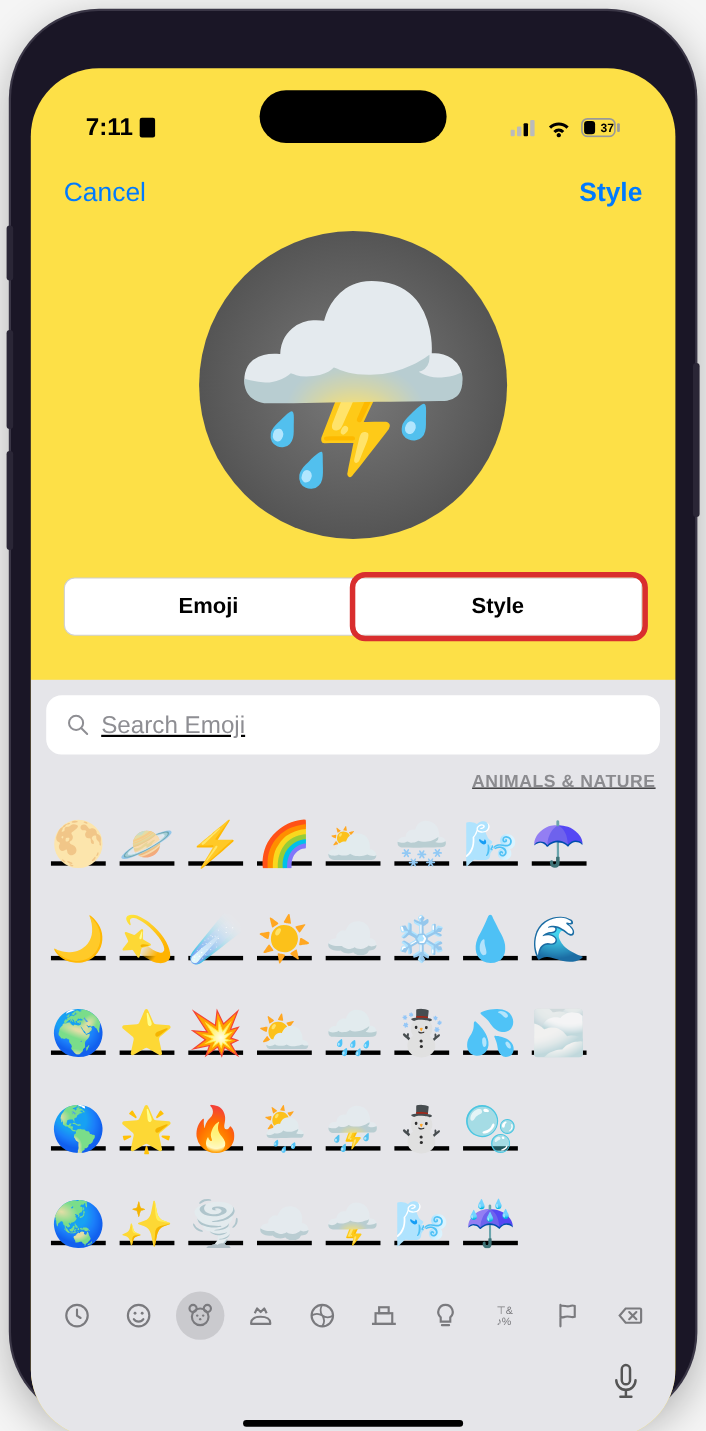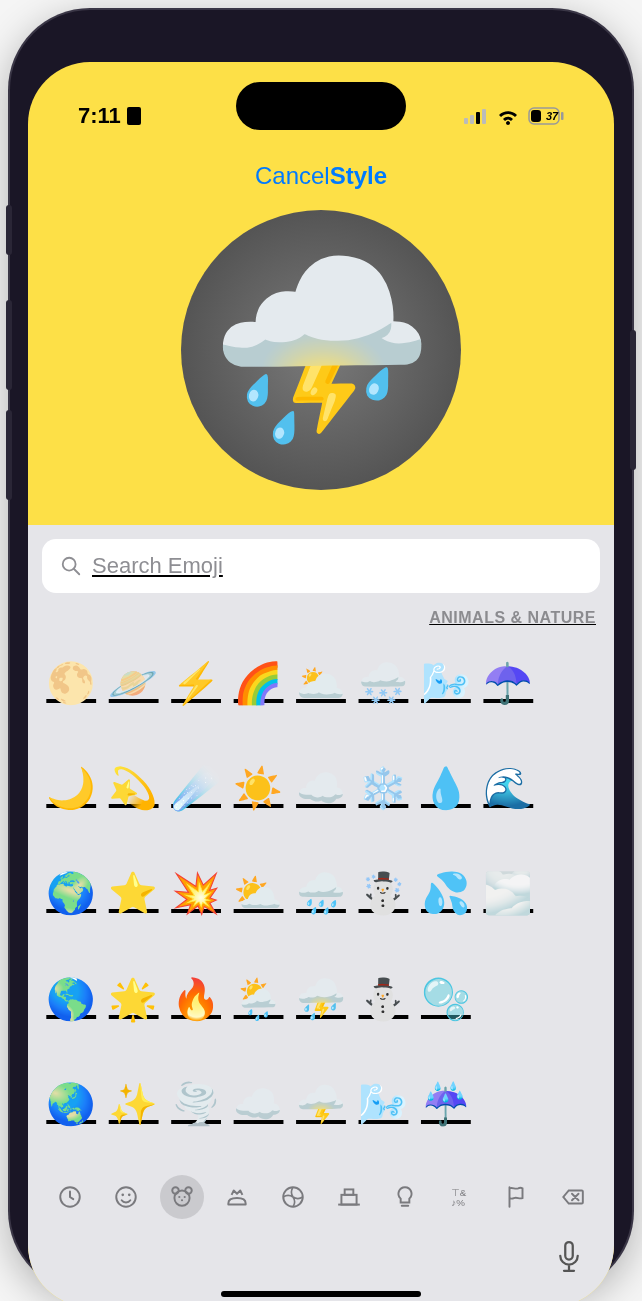--- a/index.html
+++ b/index.html
@@ -52,33 +52,33 @@
     .status-bar {
       display: flex;
       justify-content: space-between;
       align-items: center;
       padding: 28px 50px 0;
       height: 80px;
       font-size: 22px;
       font-weight: 600;
     }
     .status-left { display: flex; align-items: center; gap: 6px; }
-    .status-right { display: flex; align-items: center; gap: 8px; font-style: italic; }
+    .status-right { display: flex; align-items: center; gap: 8px; }
     .card-icon {
       width: 14px;
       height: 18px;
       background: #000;
       border-radius: 2px;
     }
     .signal svg, .wifi svg, .battery svg { display: block; }
     .nav-bar {
       display: flex;
-      justify-content: center;
-      align-items: center;
-      padding: 20px 40px 10px;
+      justify-content: space-between;
+      align-items: center;
+      padding: 20px 30px 10px;
     }
     .nav-btn {
       font-size: 24px;
       color: #007aff;
       background: none;
       border: none;
       cursor: pointer;
     }
     .nav-btn.bold { font-weight: 600; }
     .preview-area {
@@ -246,20 +246,25 @@
       <button class="nav-btn">Cancel</button>
       <button class="nav-btn bold">Style</button>
     </div>
 
     <div class="preview-area">
       <div class="emoji-circle">
         <span>⛈️</span>
       </div>
     </div>
 
+    <div class="segment-control">
+      <div class="segment active">Emoji</div>
+      <div class="segment">Style</div>
+      <div class="highlight-box"></div>
+    </div>
 
     <div class="keyboard-area">
       <div class="search-wrap">
         <div class="search-field">
           <svg width="22" height="22" viewBox="0 0 24 24">
               <circle cx="10" cy="10" r="7" fill="none" stroke="#8e8e93" stroke-width="2"></circle>
               <line x1="15" y1="15" x2="21" y2="21" stroke="#8e8e93" stroke-width="2" stroke-linecap="round"></line>
             </svg>
           <span>Search Emoji</span>
         </div>

